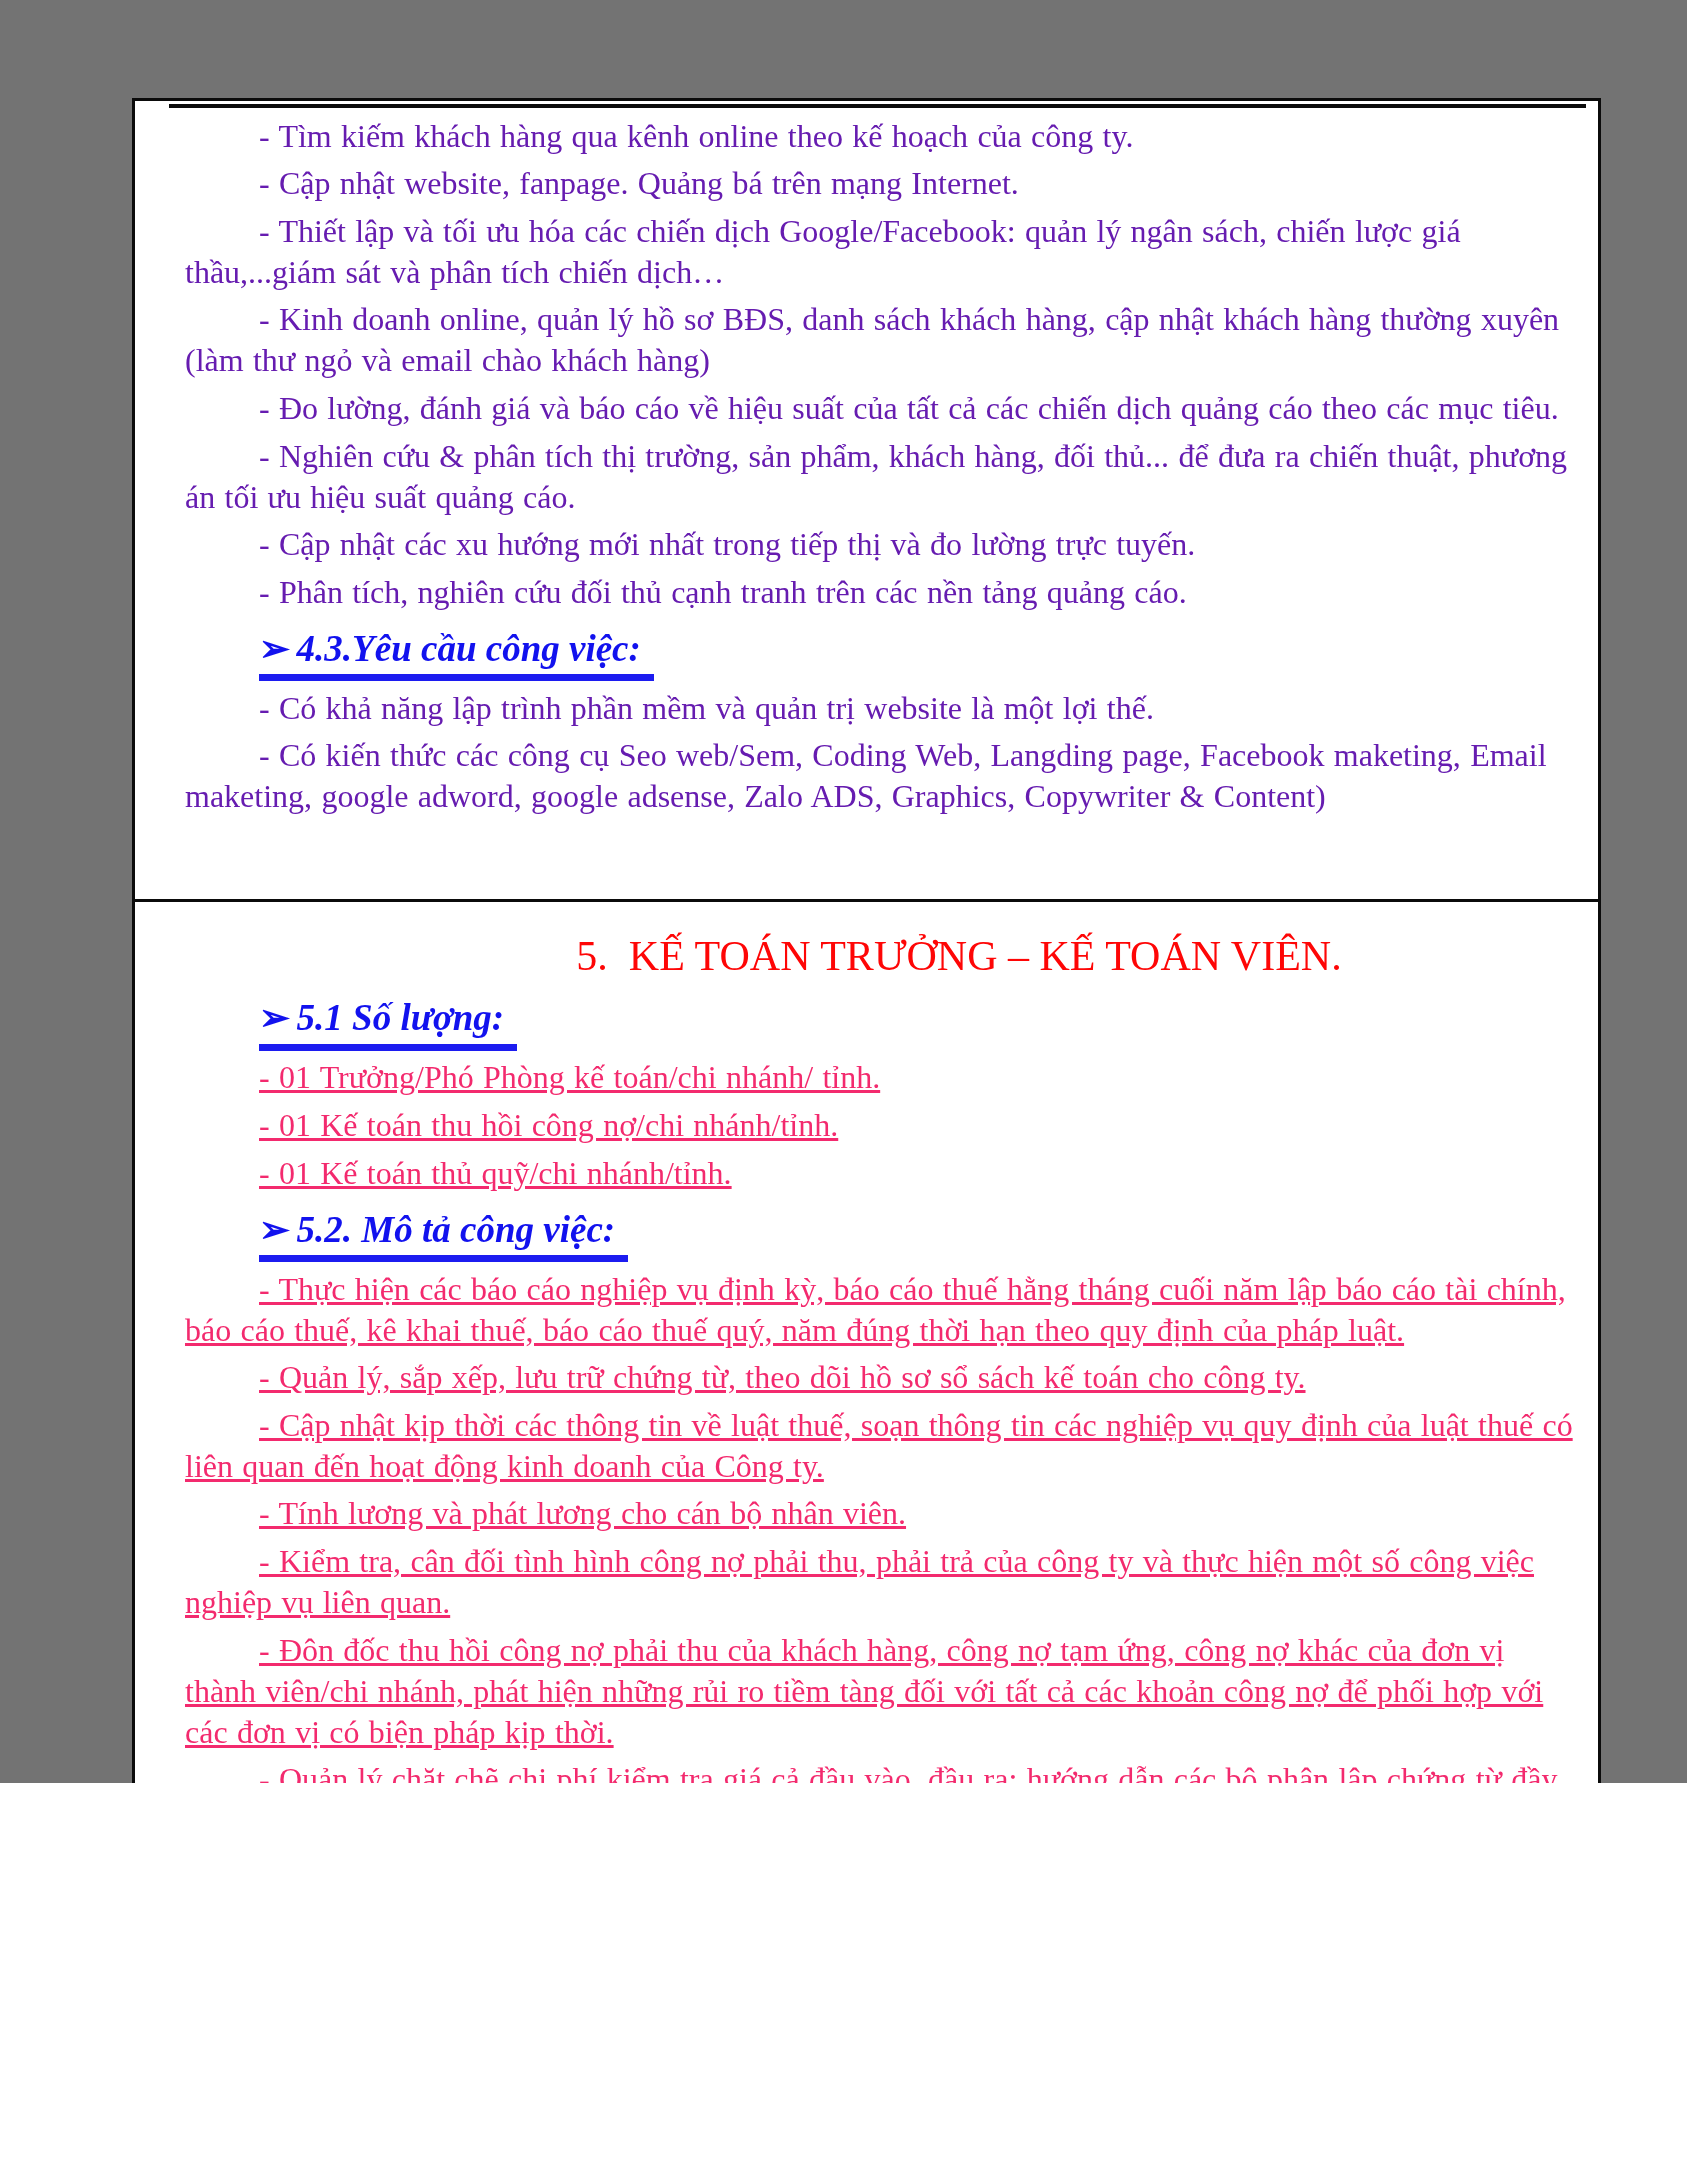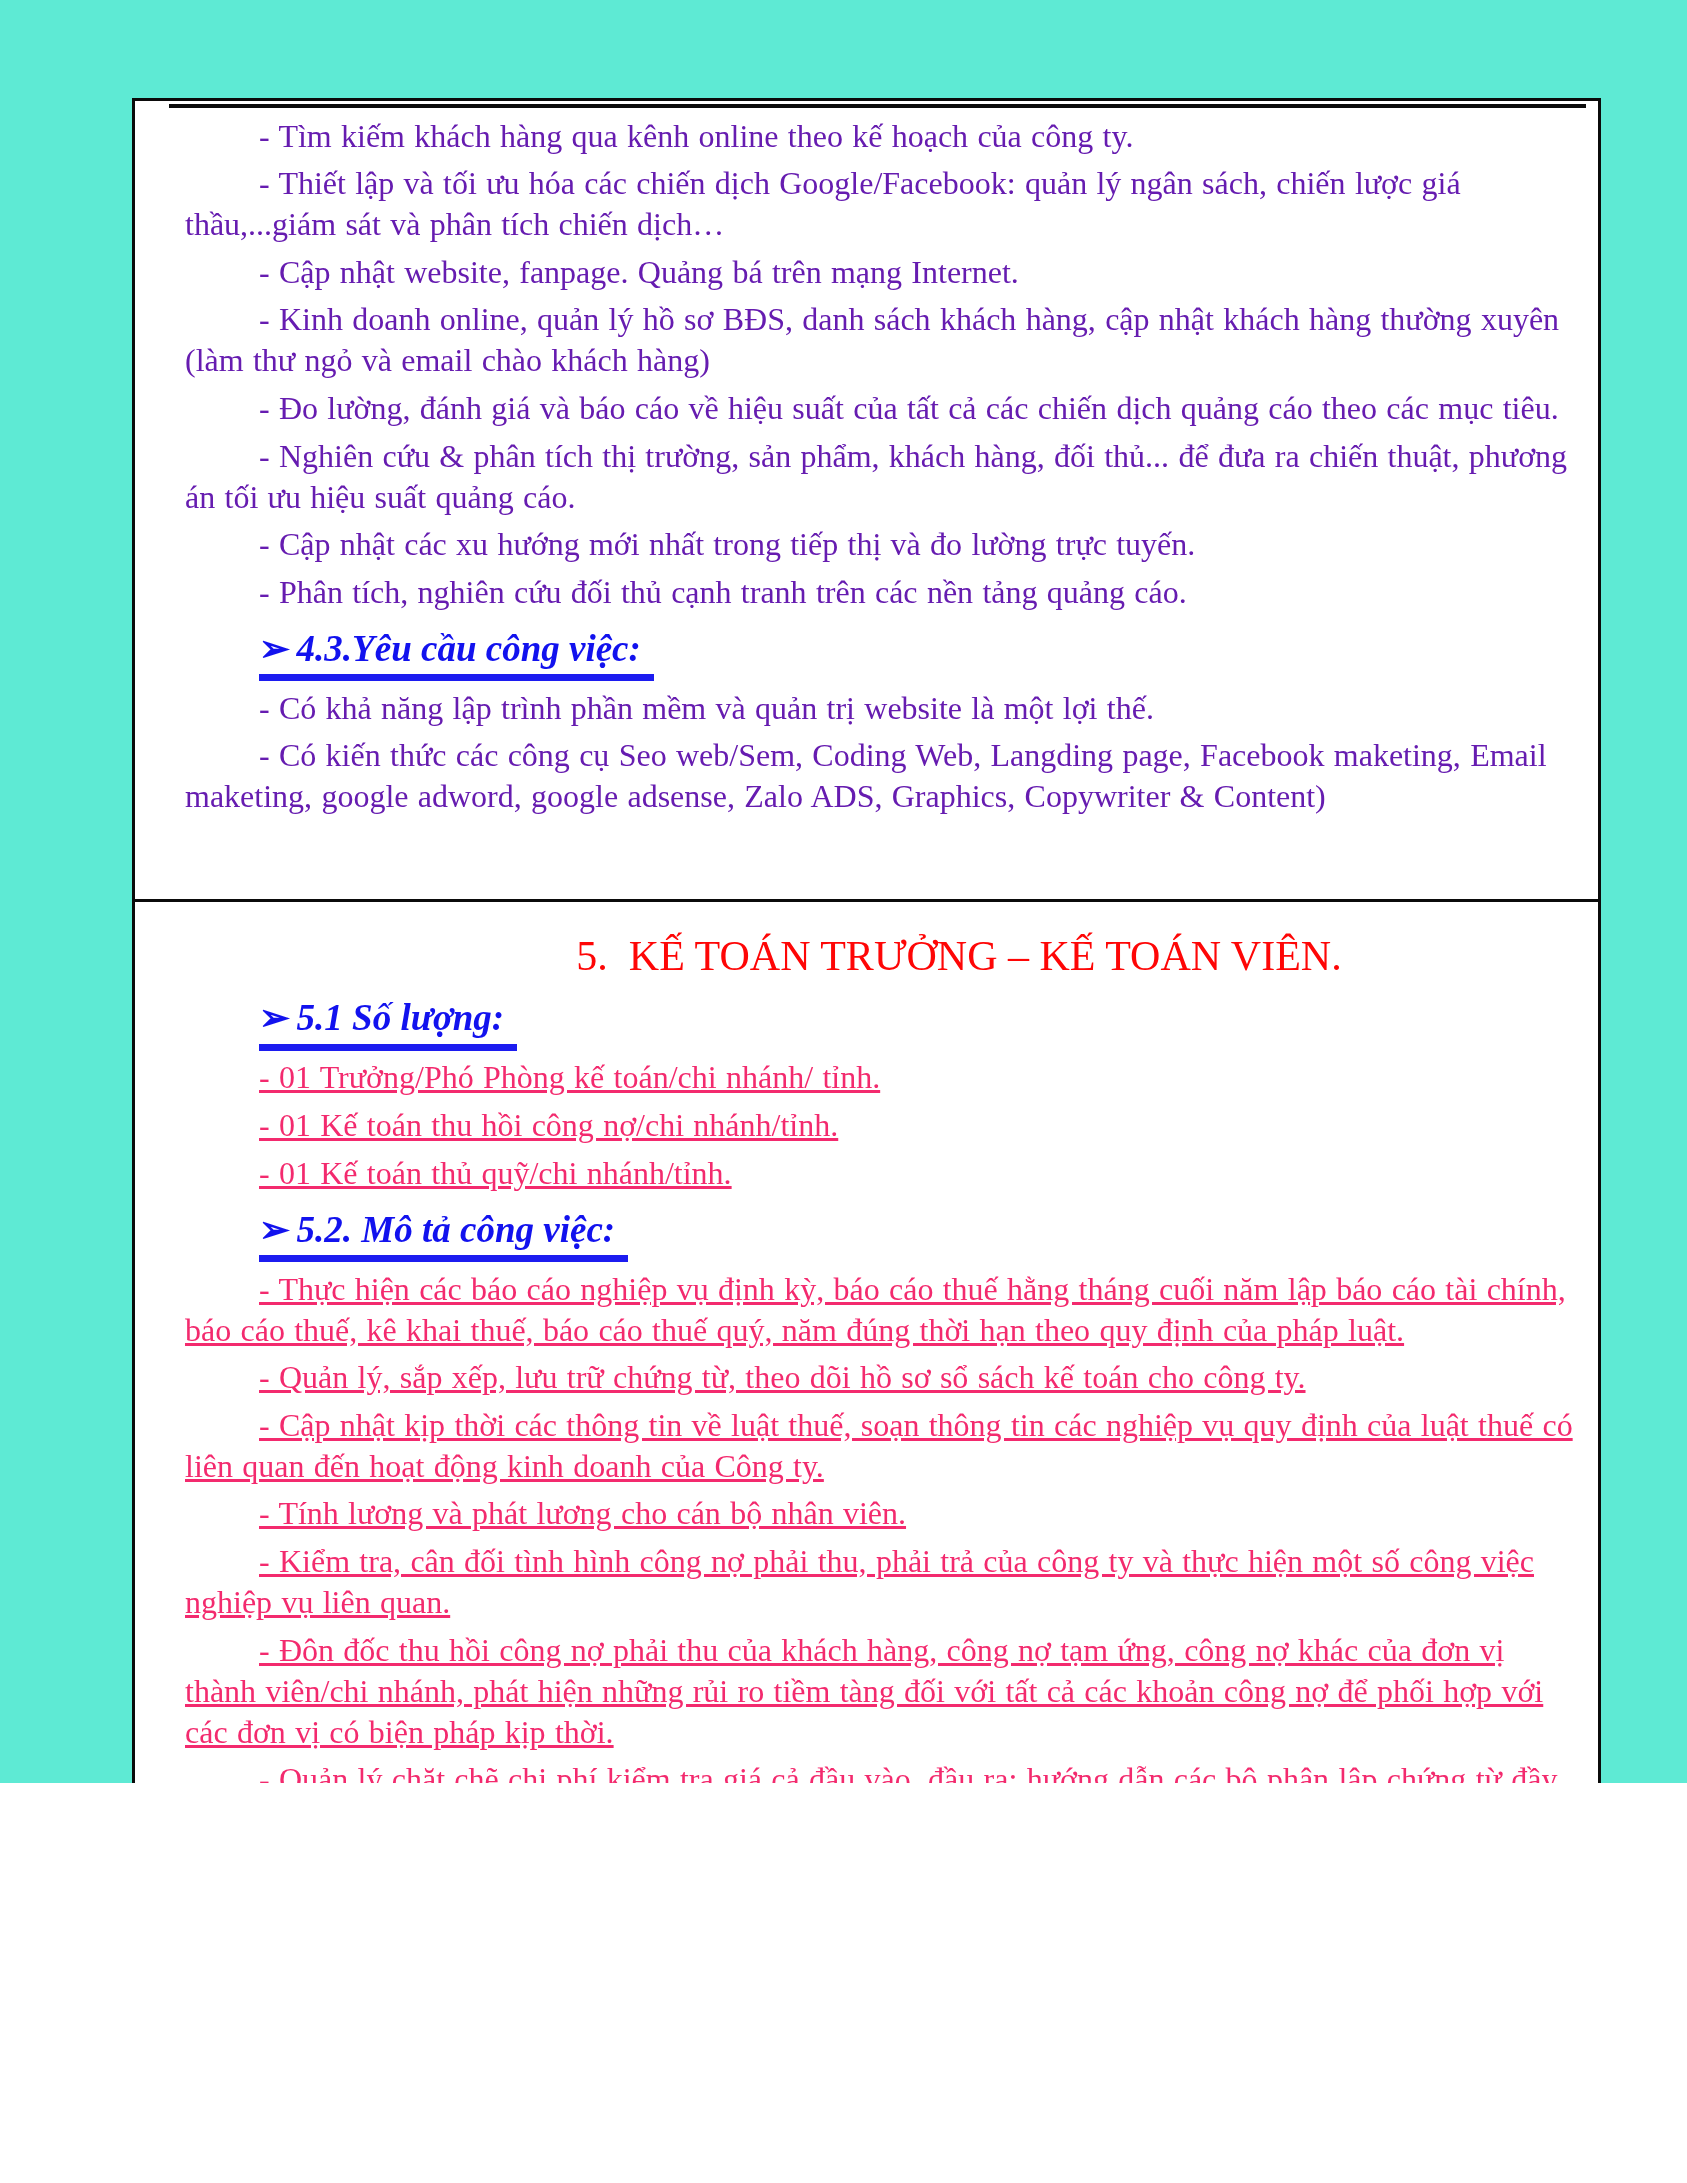--- a/index.html
+++ b/index.html
@@ -4,21 +4,21 @@
 <style>
   html, body {
     margin: 0;
     padding: 0;
     background: #ffffff;
   }
   .page {
     position: relative;
     width: 1687px;
     height: 1783px;
-    background: #5eead4;
+    background: #737373;
     font-family: "Liberation Serif", "DejaVu Serif", serif;
     overflow: hidden;
   }
   .doc-box {
     position: absolute;
     left: 132px;
     top: 98px;
     width: 1469px;
     height: 1907px;
     border: 3.3px solid #0b0b0b;
@@ -97,22 +97,22 @@
 </head>
 <body>
 
 <div class="page">
 
   <div class="doc-box">
     <div class="top-inner-line"></div>
 
     <section class="row row-1">
       <p class="para purple">- Tìm kiếm khách hàng qua kênh online theo kế hoạch của công ty.</p>
+      <p class="para purple">- Cập nhật website, fanpage. Quảng bá trên mạng Internet.</p>
       <p class="para purple">- Thiết lập và tối ưu hóa các chiến dịch Google/Facebook: quản lý ngân sách, chiến lược giá thầu,...giám sát và phân tích chiến dịch…</p>
-      <p class="para purple">- Cập nhật website, fanpage. Quảng bá trên mạng Internet.</p>
       <p class="para purple">- Kinh doanh online, quản lý hồ sơ BĐS, danh sách khách hàng, cập nhật khách hàng thường xuyên (làm thư ngỏ và email chào khách hàng)</p>
       <p class="para purple">- Đo lường, đánh giá và báo cáo về hiệu suất của tất cả các chiến dịch quảng cáo theo các mục tiêu.</p>
       <p class="para purple">- Nghiên cứu &amp; phân tích thị trường, sản phẩm, khách hàng, đối thủ... để đưa ra chiến thuật, phương án tối ưu hiệu suất quảng cáo.</p>
       <p class="para purple">- Cập nhật các xu hướng mới nhất trong tiếp thị và đo lường trực tuyến.</p>
       <p class="para purple">- Phân tích, nghiên cứu đối thủ cạnh tranh trên các nền tảng quảng cáo.</p>
 
       <div class="h-line">
         <span class="h-underline">
           <span class="arrow">➢</span><span>4.3.Yêu cầu công việc:</span>
         </span>

